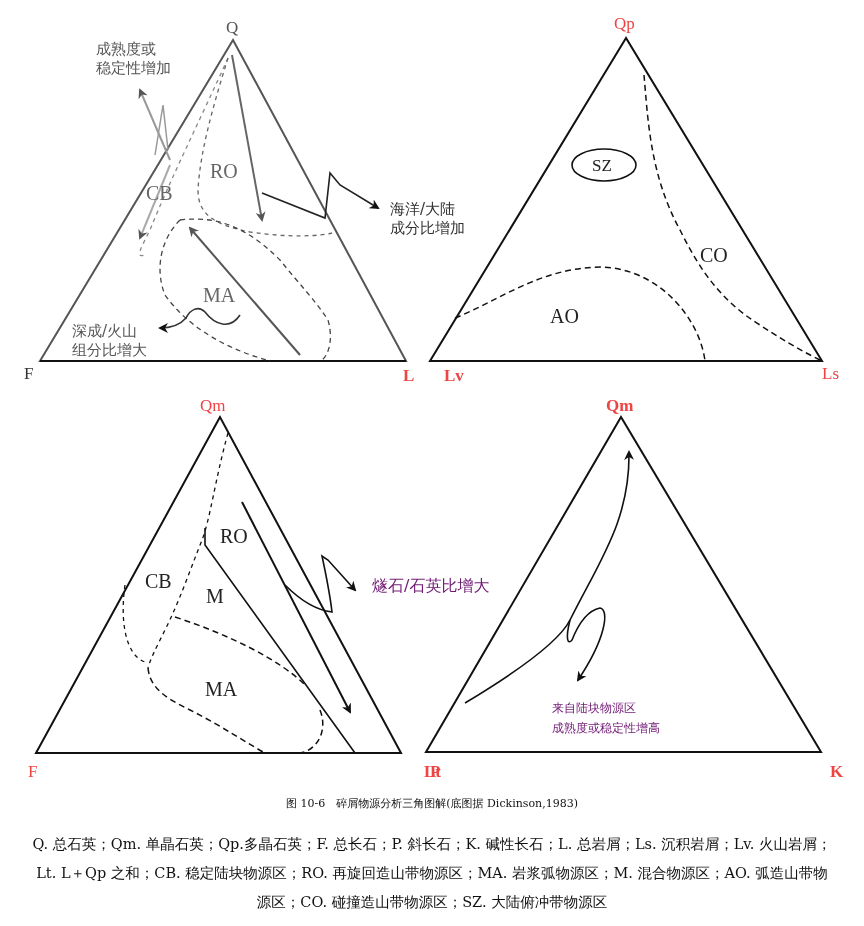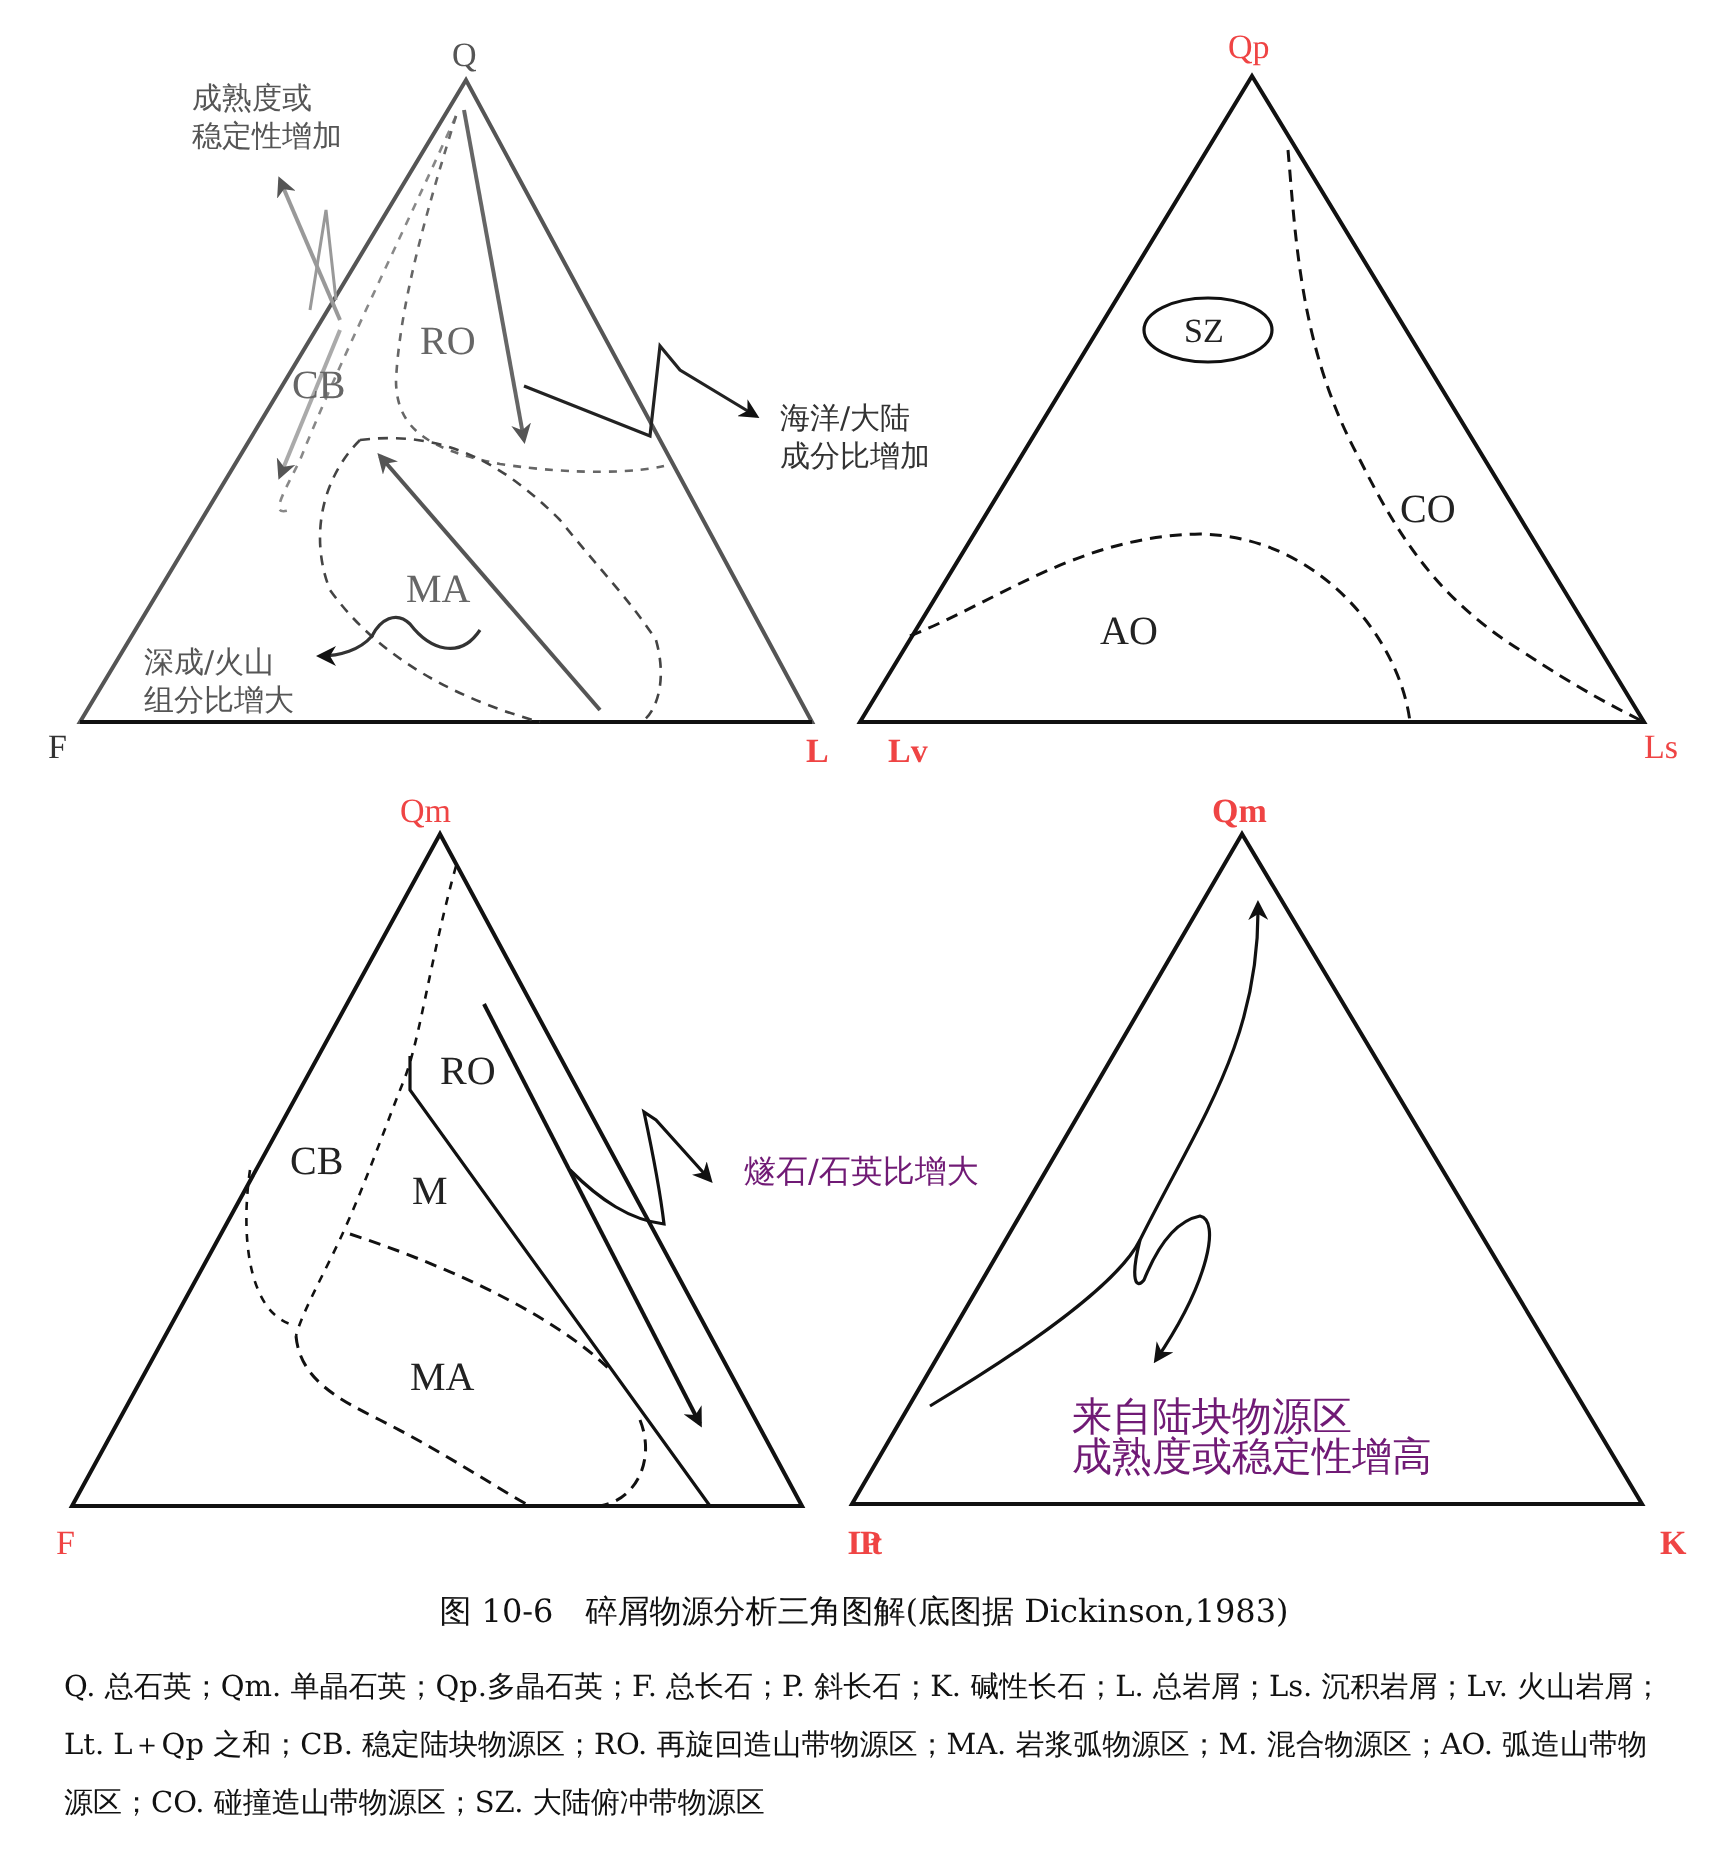--- a/index.html
+++ b/index.html
@@ -5,23 +5,23 @@
   html, body { margin: 0; padding: 0; background: #ffffff; }
   body { width: 864px; height: 926px; position: relative; overflow: hidden;
          font-family: "DejaVu Serif", "Liberation Serif", serif; color: #111; }
   svg.fig { position: absolute; left: 0; top: 0; }
   .lbl { position: absolute; font-family: "Liberation Serif", "DejaVu Serif", serif; font-size: 17px; color: #ef4444; white-space: nowrap; }
   .zh { position: absolute; font-family: "DejaVu Sans", "Liberation Sans", sans-serif; font-size: 15px; color: #701a75; line-height: 19px; white-space: nowrap; }
   .zh.faint { color: #555; }
   .region { position: absolute; font-family: "Liberation Serif", "DejaVu Serif", serif; font-size: 20px; color: #222; }
   .region.faint { color: #666; }
   .caption { position: absolute; left: 0; width: 864px; top: 796px; text-align: center;
-             font-family: "DejaVu Serif", "Liberation Serif", serif; font-size: 16px; color: #111; }
+             font-family: "DejaVu Serif", "Liberation Serif", serif; font-size: 11px; color: #111; }
   .legend { position: absolute; left: 32px; top: 830px; width: 800px;
-            font-family: "DejaVu Serif", "Liberation Serif", serif; font-size: 14.5px; line-height: 29px; color: #111; }
+            font-family: "DejaVu Serif", "Liberation Serif", serif; font-size: 14.5px; line-height: 29px; color: #111; text-align: center; }
 </style>
 </head>
 <body>
 
 <svg class="fig" width="864" height="926" viewBox="0 0 864 926">
   <defs>
     <marker id="ah" markerWidth="10" markerHeight="10" refX="8" refY="5" orient="auto" markerUnits="userSpaceOnUse">
       <path d="M0,0 L10,5 L0,10 L3,5 Z" fill="#111"></path>
     </marker>
     <marker id="ahf" markerWidth="10" markerHeight="10" refX="8" refY="5" orient="auto" markerUnits="userSpaceOnUse">
@@ -107,19 +107,19 @@
 </div>
 <div class="zh" style="left:390px;top:200px;color:#333">
   <div>海洋/大陆</div>
   <div>成分比增加</div>
 </div>
 <div class="zh faint" style="left:72px;top:322px">
   <div>深成/火山</div>
   <div>组分比增大</div>
 </div>
 <div class="zh" style="left:372px;top:576px;font-size:16px">燧石/石英比增大</div>
-<div class="zh" style="left:536px;top:698px;font-size:20px;line-height:20px">
+<div class="zh" style="left:552px;top:698px;font-size:12px;line-height:20px">
   <div>来自陆块物源区</div>
   <div>成熟度或稳定性增高</div>
 </div>
 
 <div class="caption">图 10-6　碎屑物源分析三角图解(底图据 Dickinson,1983)</div>
 <div class="legend">Q. 总石英；Qm. 单晶石英；Qp.多晶石英；F. 总长石；P. 斜长石；K. 碱性长石；L. 总岩屑；Ls. 沉积岩屑；Lv. 火山岩屑；Lt. L＋Qp 之和；CB. 稳定陆块物源区；RO. 再旋回造山带物源区；MA. 岩浆弧物源区；M. 混合物源区；AO. 弧造山带物源区；CO. 碰撞造山带物源区；SZ. 大陆俯冲带物源区</div>
 
 </body></html>

